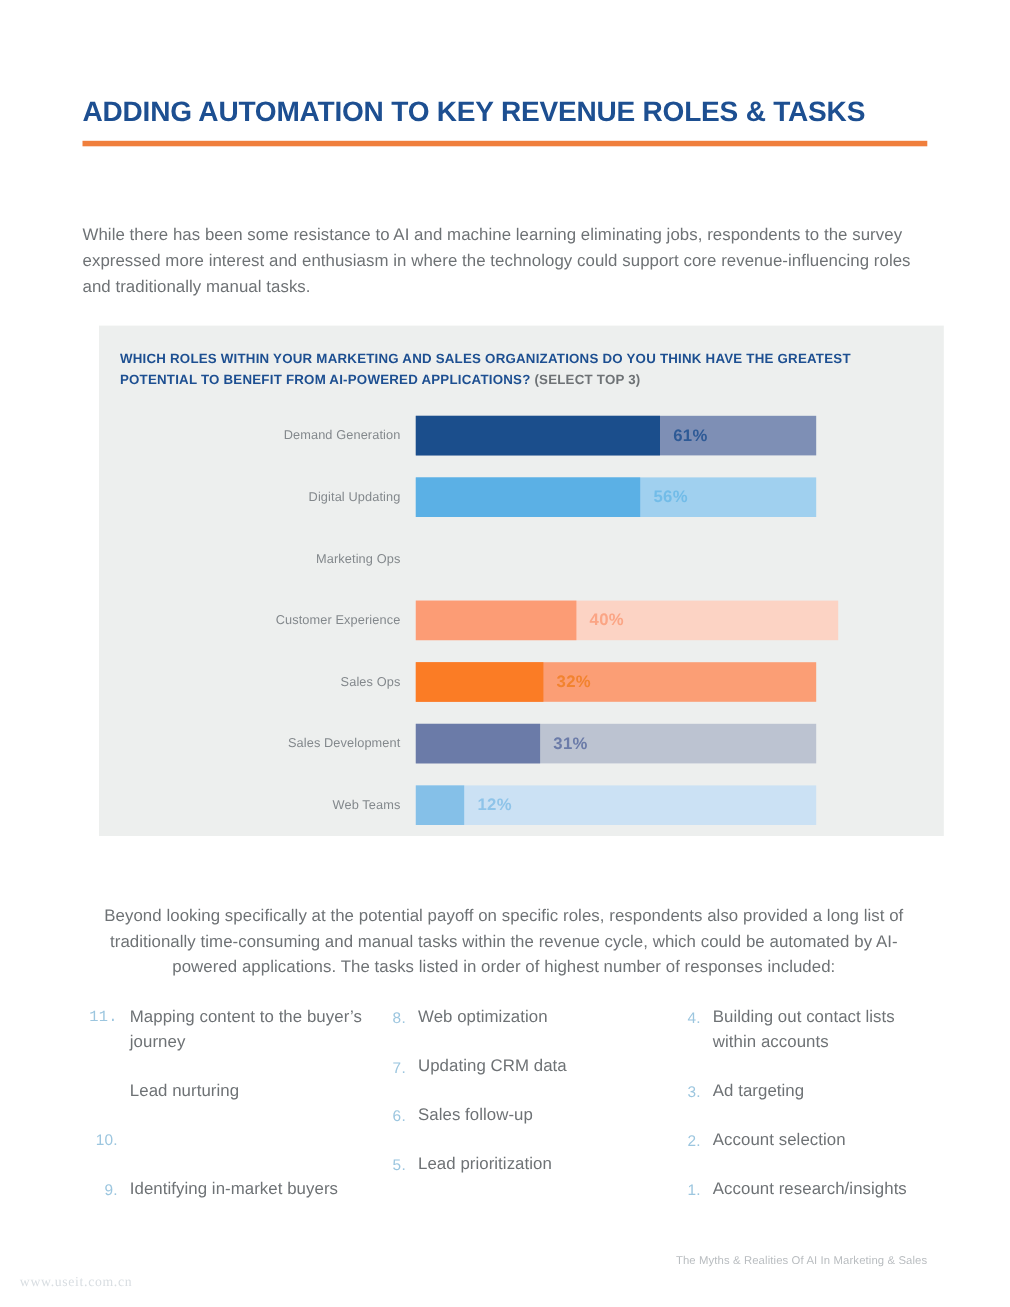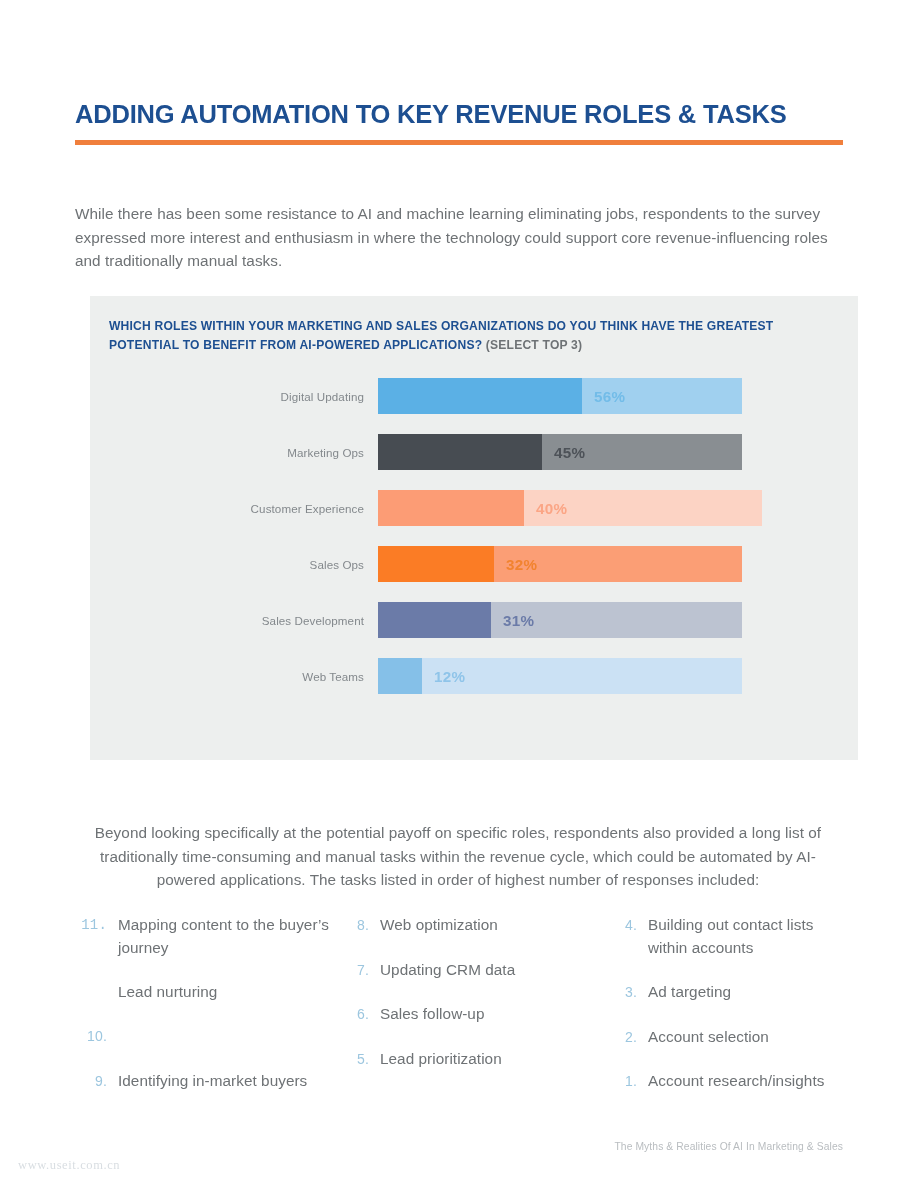--- a/index.html
+++ b/index.html
@@ -17,21 +17,21 @@
   }
   .page {
     position: absolute;
     inset: 0;
   }
 
   
   .title-block {
     position: absolute;
     left: 75px;
-    top: 100px;
+    top: 88px;
     width: 768px;
   }
   .page-title {
     font-size: 25.5px;
     font-weight: bold;
     letter-spacing: -0.2px;
     color: #1D4F91;
     line-height: 1.1;
     margin: 0;
     white-space: nowrap;
@@ -206,32 +206,35 @@
   </div>
 
   <p class="intro">While there has been some resistance to AI and machine learning eliminating jobs, respondents to the survey expressed more interest and enthusiasm in where the technology could support core revenue-influencing roles and traditionally manual tasks.</p>
 
   <div class="chart-panel">
     <div class="chart-question">
       <span>WHICH ROLES WITHIN YOUR MARKETING AND SALES ORGANIZATIONS DO YOU THINK HAVE THE GREATEST POTENTIAL TO BENEFIT FROM AI-POWERED APPLICATIONS?</span><span class="qualifier"> (SELECT TOP 3)</span>
     </div>
     <div class="bars" id="bars-container">
         <div class="bar-row">
+          <div class="bar-label">Demand Generation</div>
+          <div class="bar-track" style="background: rgb(126, 143, 181);">
+            <div class="bar-fill" style="background: rgb(27, 78, 140); width: 222px;"></div>
+            <div class="bar-value" style="color: rgb(46, 90, 150); left: 234px;">61%</div>
+          </div>
+        </div>
+        <div class="bar-row">
           <div class="bar-label">Digital Updating</div>
           <div class="bar-track" style="background: rgb(160, 208, 239);">
             <div class="bar-fill" style="background: rgb(91, 176, 229); width: 204px;"></div>
             <div class="bar-value" style="color: rgb(114, 188, 232); left: 216px;">56%</div>
           </div>
         </div>
         <div class="bar-row">
           <div class="bar-label">Marketing Ops</div>
-          <div class="bar-track" style="background: rgb(137, 142, 146);">
-            <div class="bar-fill" style="background: rgb(71, 76, 82); width: 164px;"></div>
-            <div class="bar-value" style="color: rgb(77, 82, 88); left: 176px;">45%</div>
-          </div>
         </div>
         <div class="bar-row">
           <div class="bar-label">Customer Experience</div>
           <div class="bar-track" style="background: rgb(252, 211, 196); padding-left: 20px;">
             <div class="bar-fill" style="background: rgb(252, 156, 117); width: 146px;"></div>
             <div class="bar-value" style="color: rgb(251, 165, 133); left: 158px;">40%</div>
           </div>
         </div>
         <div class="bar-row">
           <div class="bar-label">Sales Ops</div>

